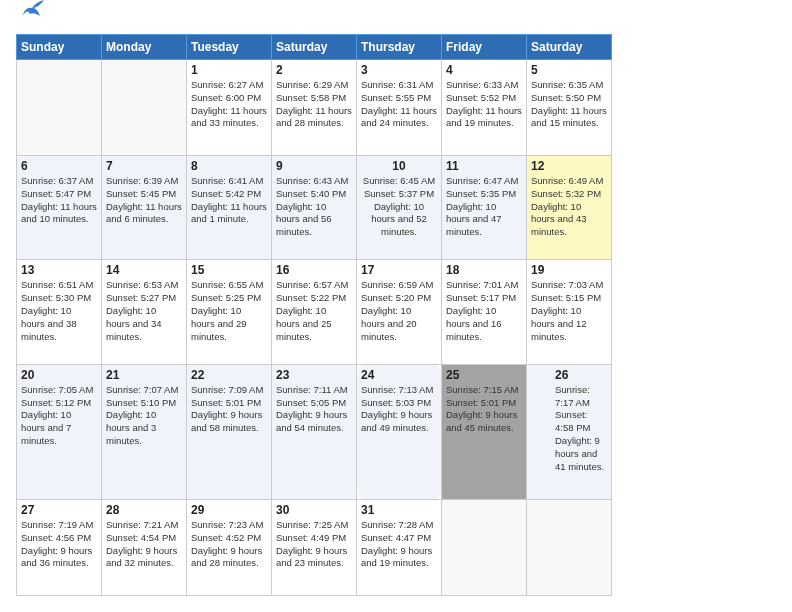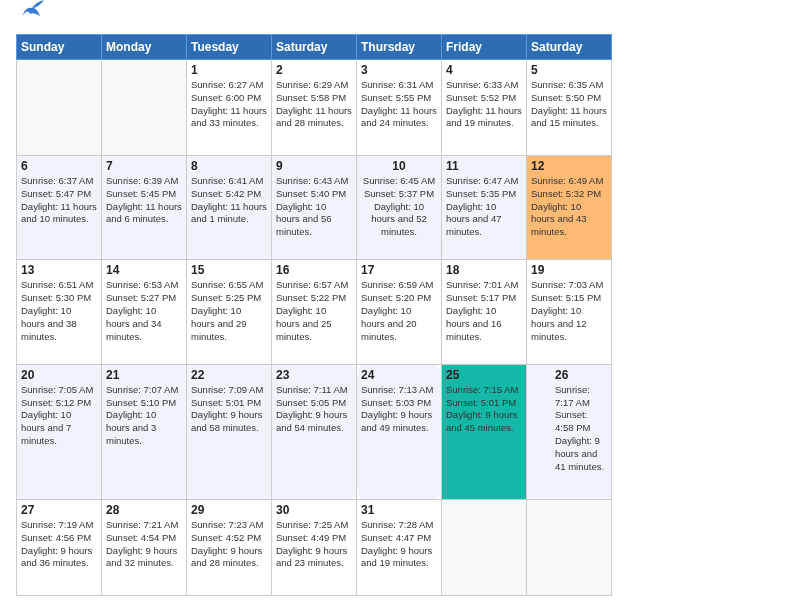--- a/index.html
+++ b/index.html
@@ -215,21 +215,21 @@
 Daylight: 10 hours
 and 52 minutes.</div>
           </td>
           <td style="background: rgb(240, 244, 250);">
             <span class="day-num">11</span>
             <div class="day-info">Sunrise: 6:47 AM
 Sunset: 5:35 PM
 Daylight: 10 hours
 and 47 minutes.</div>
           </td>
-          <td style="background: #fdba74; margin-left: 42px;">
+          <td style="background: #fef9c3; margin-left: 42px;">
             <span class="day-num">12</span>
             <div class="day-info">Sunrise: 6:49 AM
 Sunset: 5:32 PM
 Daylight: 10 hours
 and 43 minutes.</div>
           </td>
         </tr>
         <tr>
           <td>
             <span class="day-num">13</span>
@@ -310,21 +310,21 @@
 Daylight: 9 hours
 and 54 minutes.</div>
           </td>
           <td style="background: rgb(240, 244, 250); border-radius: 10px;">
             <span class="day-num">24</span>
             <div class="day-info">Sunrise: 7:13 AM
 Sunset: 5:03 PM
 Daylight: 9 hours
 and 49 minutes.</div>
           </td>
-          <td style="background: #14b8a6;">
+          <td style="background: #a3a3a3;">
             <span class="day-num">25</span>
             <div class="day-info">Sunrise: 7:15 AM
 Sunset: 5:01 PM
 Daylight: 9 hours
 and 45 minutes.</div>
           </td>
           <td style="background: rgb(240, 244, 250); padding-left: 28px;">
             <span class="day-num">26</span>
             <div class="day-info">Sunrise: 7:17 AM
 Sunset: 4:58 PM

